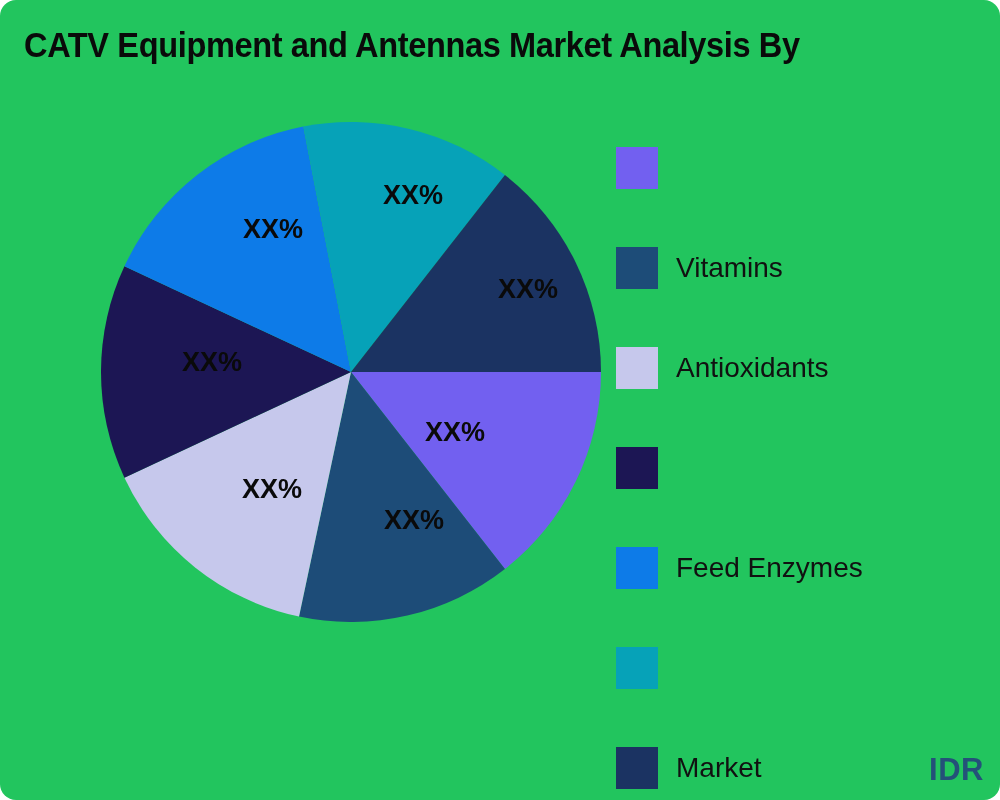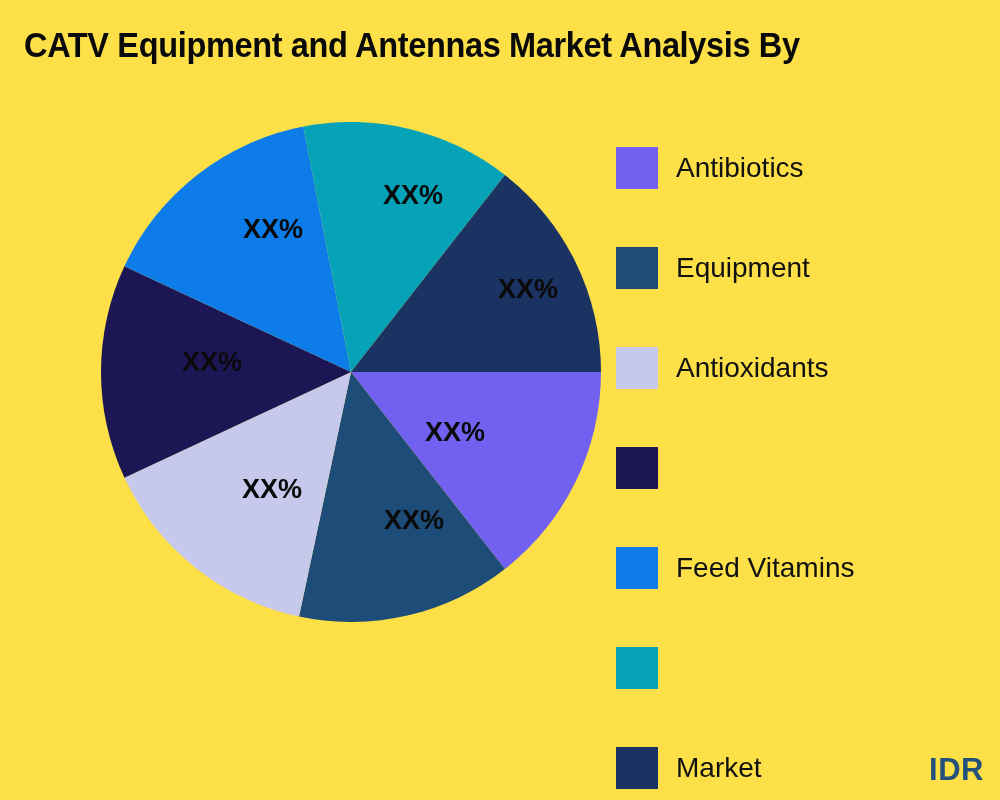--- a/index.html
+++ b/index.html
@@ -14,21 +14,22 @@
     overflow: hidden;
     font-family: "Liberation Sans", sans-serif;
     position: relative;
   }
 
   #root {
     position: absolute;
     left: 0; top: 0;
     width: 1000px;
     height: 800px;
-    background: #fde047;
+    background: #22c55e;
+    border-radius: 16px;
   }
 
   
   .chart-title {
     position: absolute;
     left: 24px;
     top: 22px;
     width: 1200px;
     font-size: 35px;
     font-weight: bold;
@@ -127,36 +128,35 @@
           <text class="slice-label" x="172" y="107">XX%</text>
           <text class="slice-label" x="312" y="73">XX%</text>
           <text class="slice-label" x="427" y="167">XX%</text>
         </g>
     </svg>
   </div>
 
   <div class="legend" id="legend">
       <div class="legend-item">
         <span class="legend-swatch" style="background-color: rgb(114, 96, 240);"></span>
-        <span class="legend-label">Antibiotics</span>
       </div>
       <div class="legend-item">
         <span class="legend-swatch" style="background-color: rgb(29, 76, 120);"></span>
-        <span class="legend-label">Equipment</span>
+        <span class="legend-label">Vitamins</span>
       </div>
       <div class="legend-item">
         <span class="legend-swatch" style="background-color: rgb(198, 200, 236);"></span>
         <span class="legend-label">Antioxidants</span>
       </div>
       <div class="legend-item">
         <span class="legend-swatch" style="background-color: rgb(28, 22, 84);"></span>
       </div>
       <div class="legend-item">
         <span class="legend-swatch" style="background-color: rgb(13, 123, 232);"></span>
-        <span class="legend-label">Feed Vitamins</span>
+        <span class="legend-label">Feed Enzymes</span>
       </div>
       <div class="legend-item">
         <span class="legend-swatch" style="background-color: rgb(6, 162, 184);"></span>
       </div>
       <div class="legend-item">
         <span class="legend-swatch" style="background-color: rgb(27, 51, 98);"></span>
         <span class="legend-label">Market</span>
       </div>
     </div>
 

